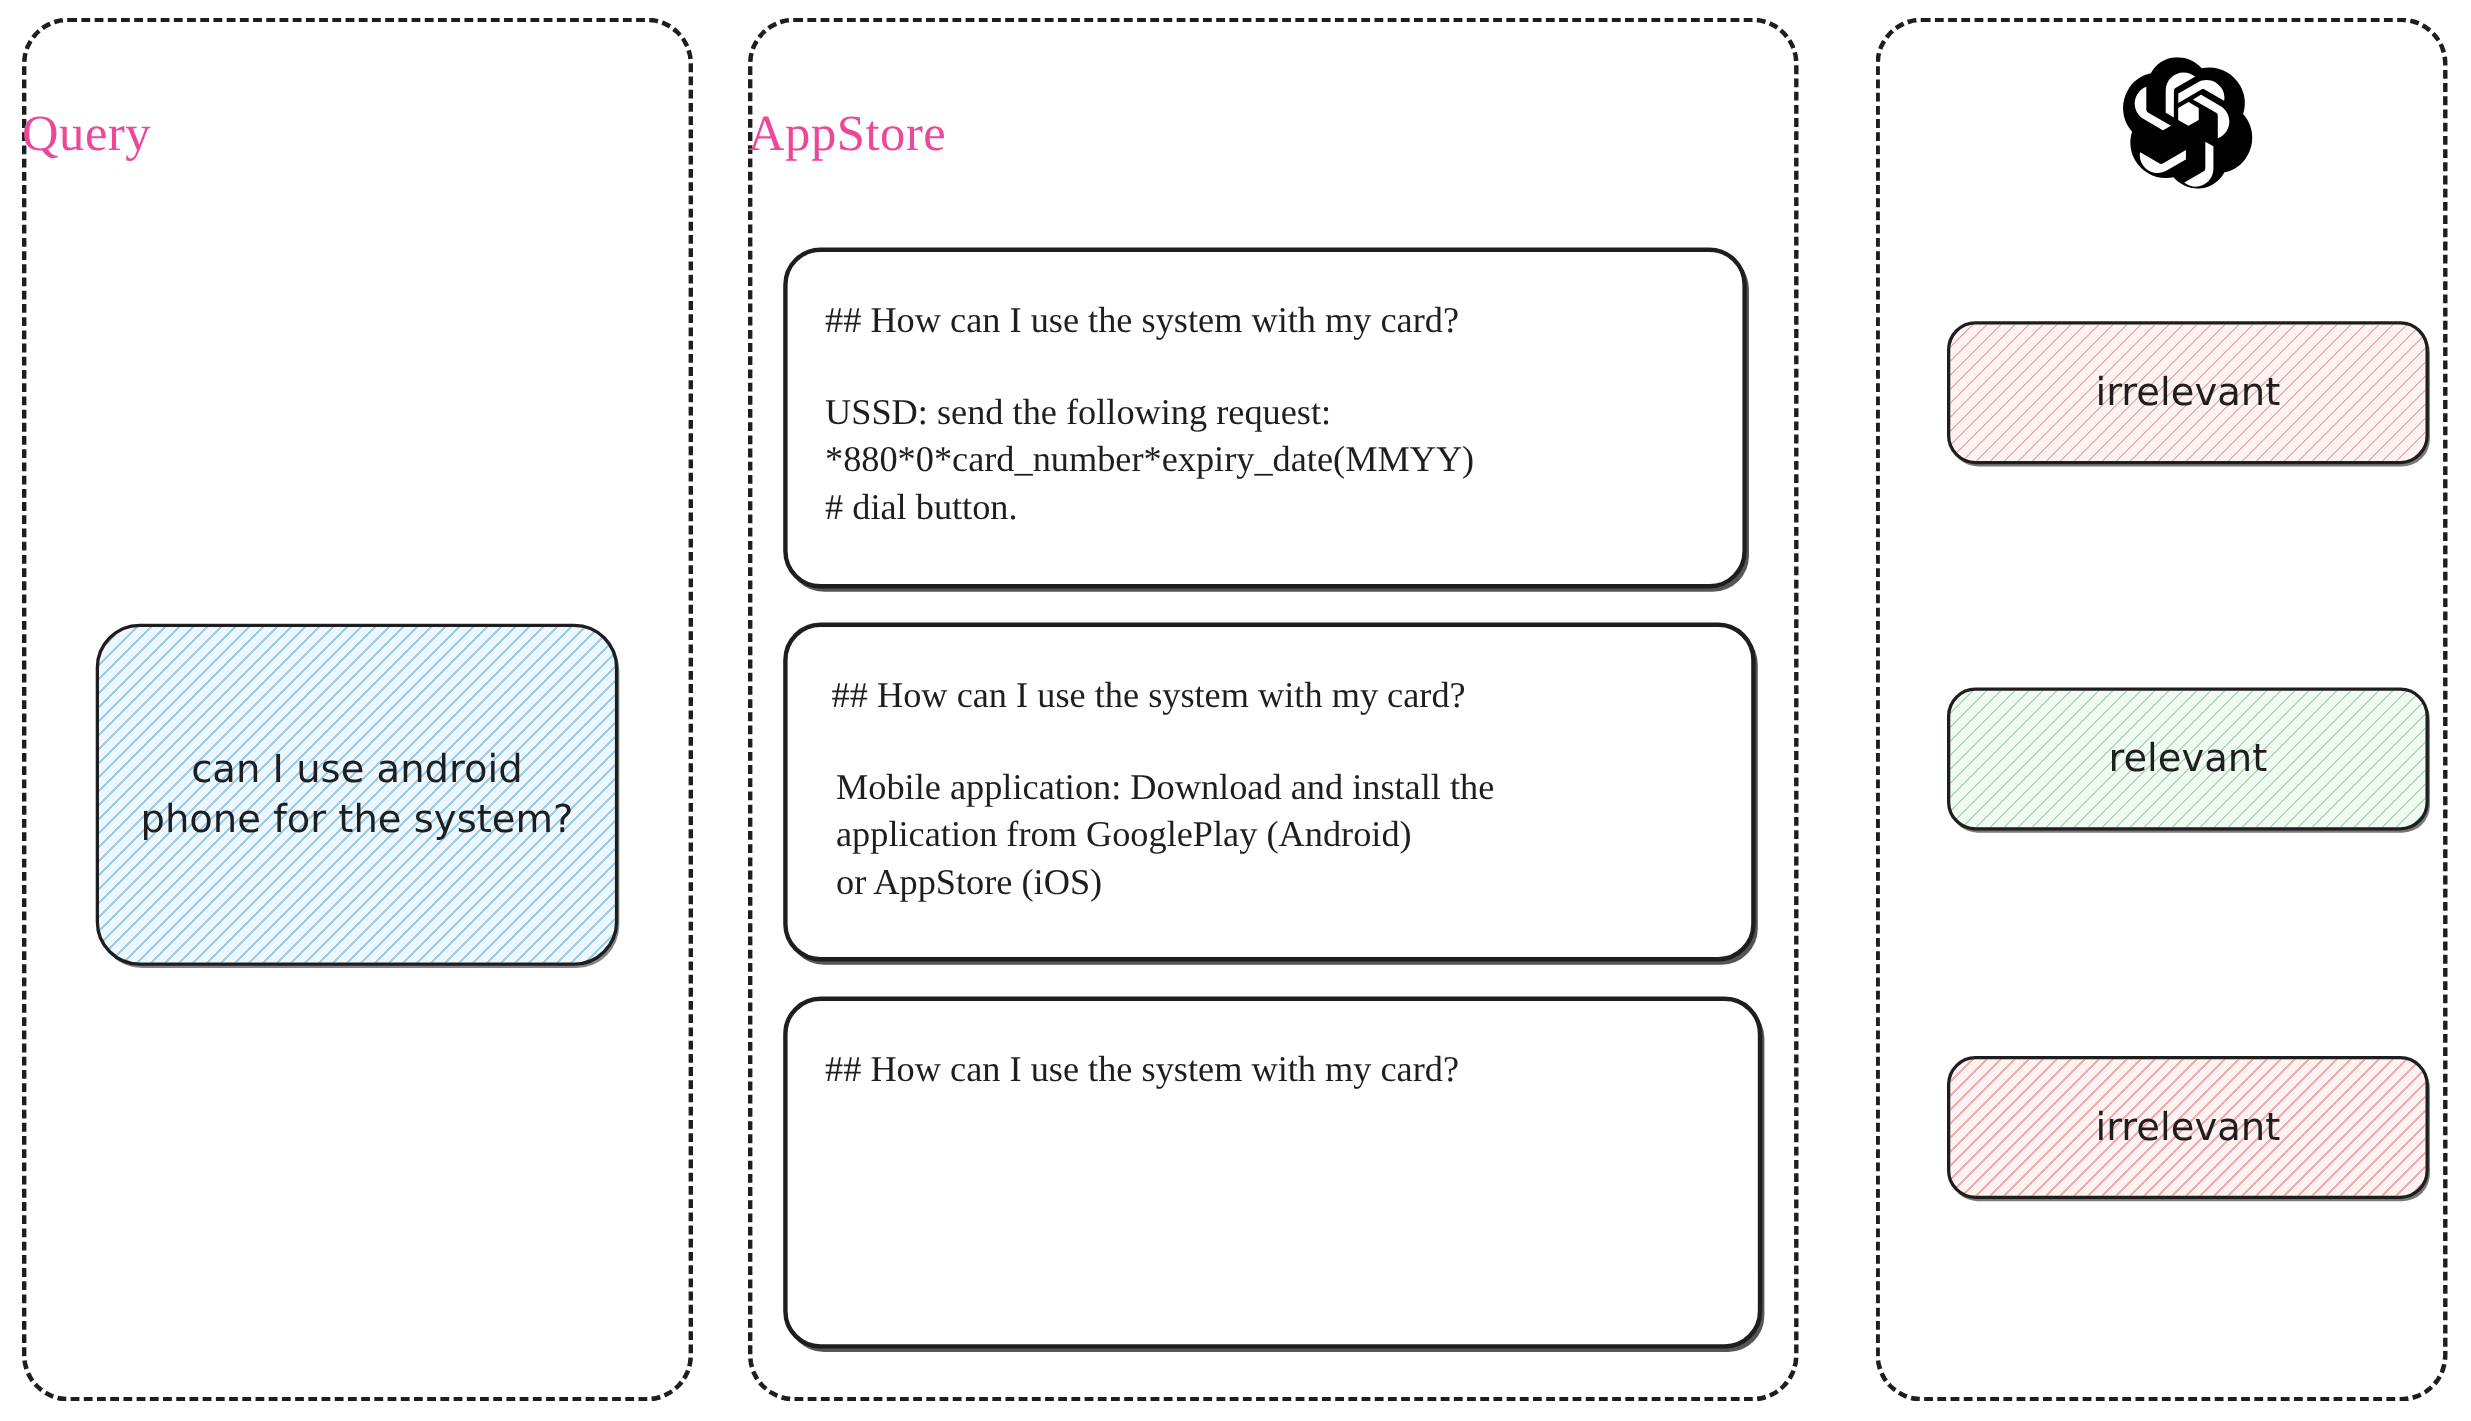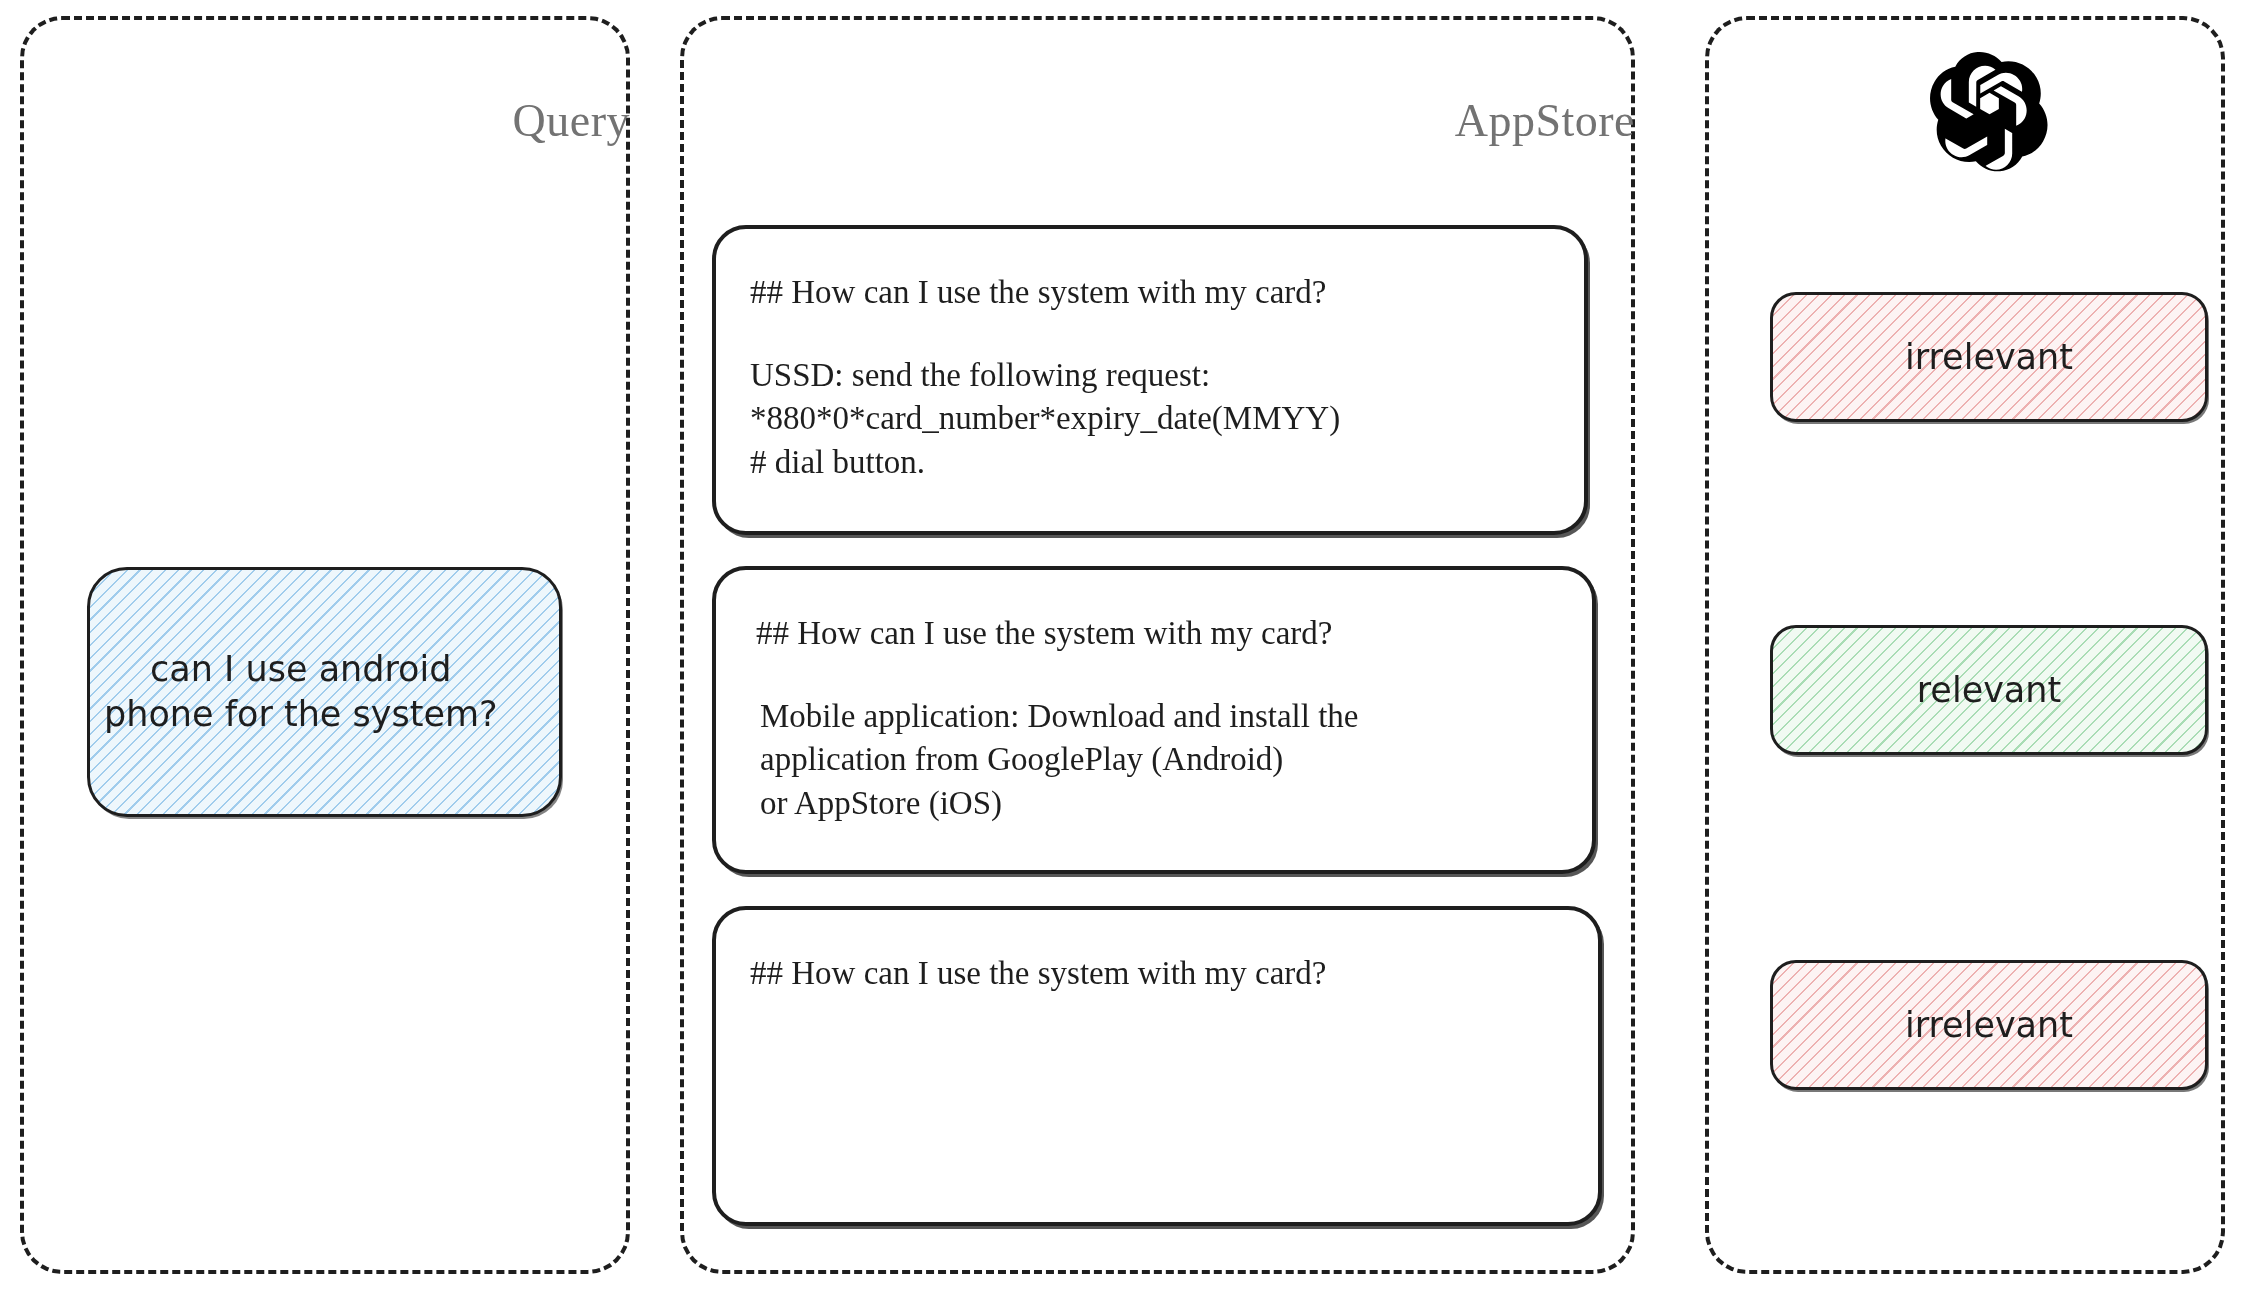--- a/index.html
+++ b/index.html
@@ -25,43 +25,43 @@
     background: transparent;
   }
   #frame-query   { left: 20px;   top: 16px; width: 610px;  height: 1258px; }
   #frame-context { left: 680px;  top: 16px; width: 955px;  height: 1258px; }
   #frame-verdict { left: 1705px; top: 16px; width: 520px;  height: 1258px; }
 
   .frame-title {
     position: absolute;
     left: 0;
     right: 0;
-    text-align: right;
+    text-align: left;
     font-family: "Liberation Serif", "DejaVu Serif", serif;
     font-size: 46px;
     font-weight: 400;
-    color: #737373;
+    color: #ec4899;
     letter-spacing: 0.5px;
   }
   #title-query   { top: 94px; }
   #title-context { top: 94px; }
 
   
   #query-bubble {
     position: absolute;
     left: 87px;
     top: 567px;
     width: 475px;
-    height: 250px;
+    height: 311px;
     box-sizing: border-box;
     border: 3.5px solid #1e1e1e;
     border-radius: 40px;
     display: flex;
     align-items: center;
-    justify-content: flex-start;
+    justify-content: center;
     background-color: #eef7fc;
     background-image: repeating-linear-gradient(
         -45deg,
         rgba(134, 190, 231, 0.75) 0px,
         rgba(134, 190, 231, 0.75) 1.6px,
         rgba(255, 255, 255, 0) 1.6px,
         rgba(255, 255, 255, 0) 9px);
     box-shadow: 2px 3px 0 -1px rgba(30,30,30,0.55);
   }
   #query-bubble .bubble-text {

